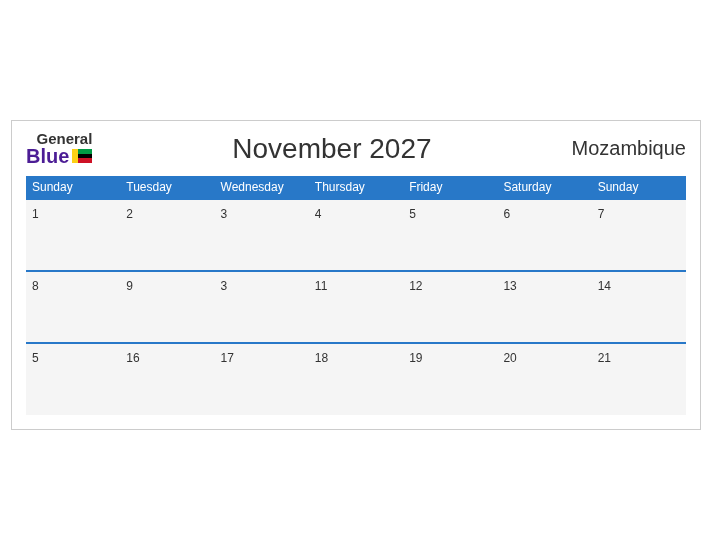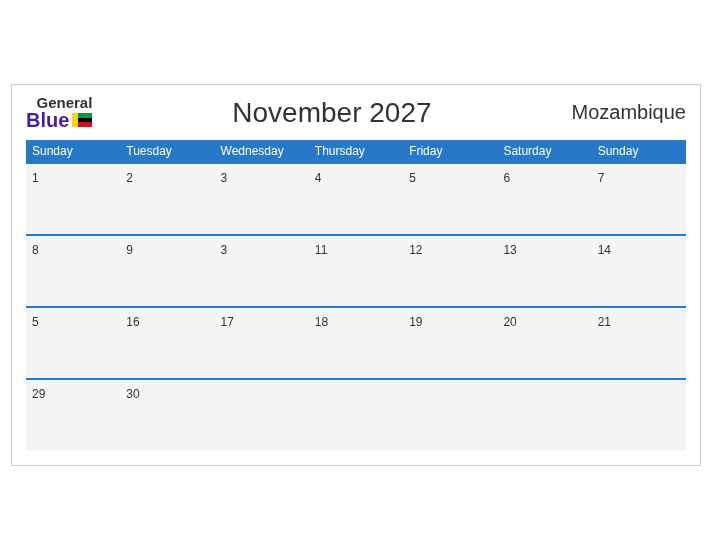--- a/index.html
+++ b/index.html
@@ -153,24 +153,15 @@
         </tr>
         <tr>
           <td><span class="day-number">5</span></td>
           <td><span class="day-number">16</span></td>
           <td><span class="day-number">17</span></td>
           <td><span class="day-number">18</span></td>
           <td><span class="day-number">19</span></td>
           <td><span class="day-number">20</span></td>
           <td><span class="day-number">21</span></td>
         </tr>
-        <tr>
-          <td><span class="day-number">29</span></td>
-          <td><span class="day-number">30</span></td>
-          <td class="empty"></td>
-          <td class="empty"></td>
-          <td class="empty"></td>
-          <td class="empty"></td>
-          <td class="empty"></td>
-        </tr>
       </tbody>
   </table>
 </div>
 
 </body></html>

